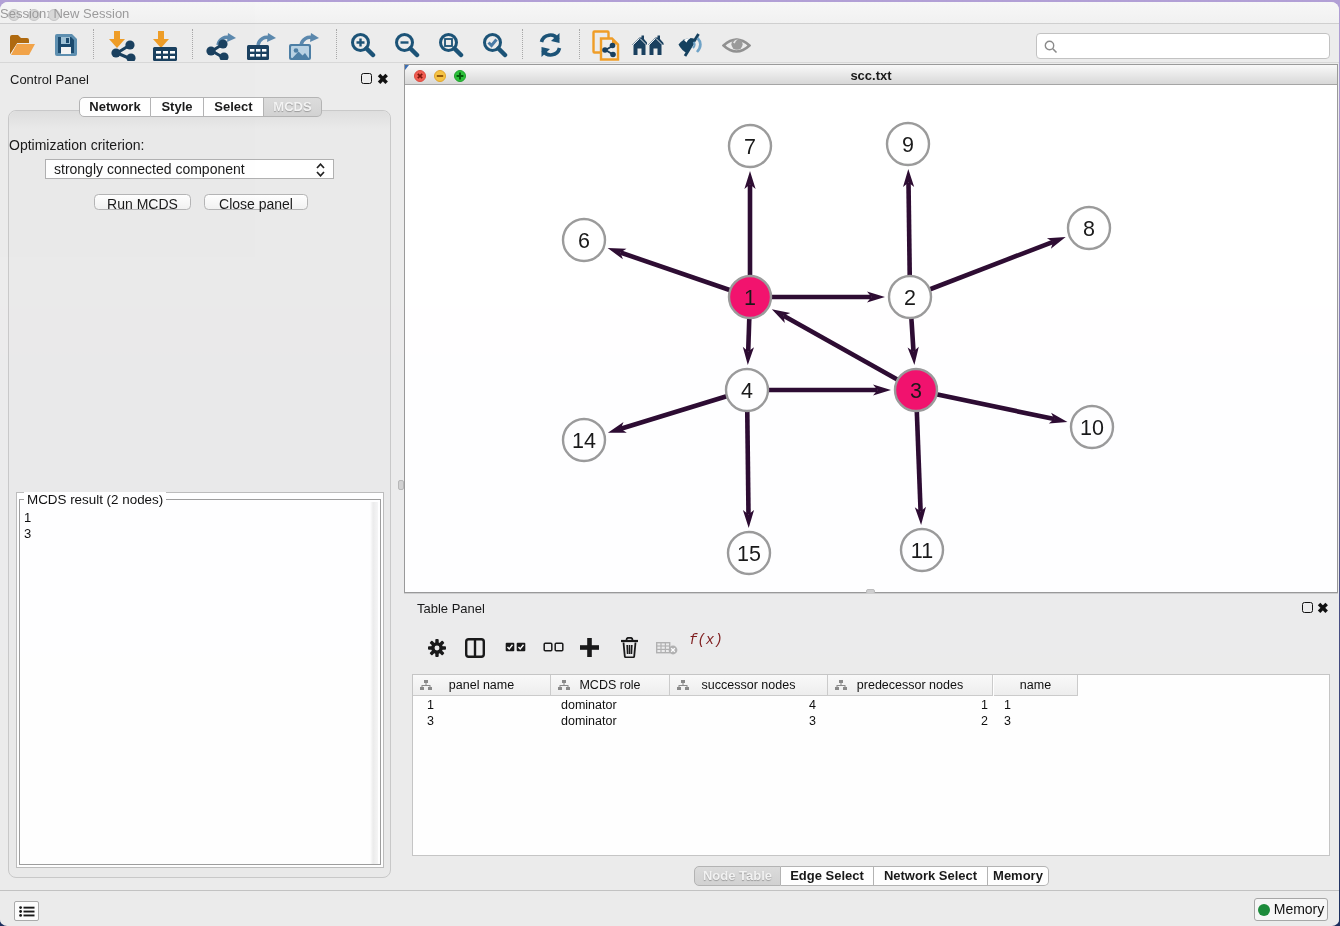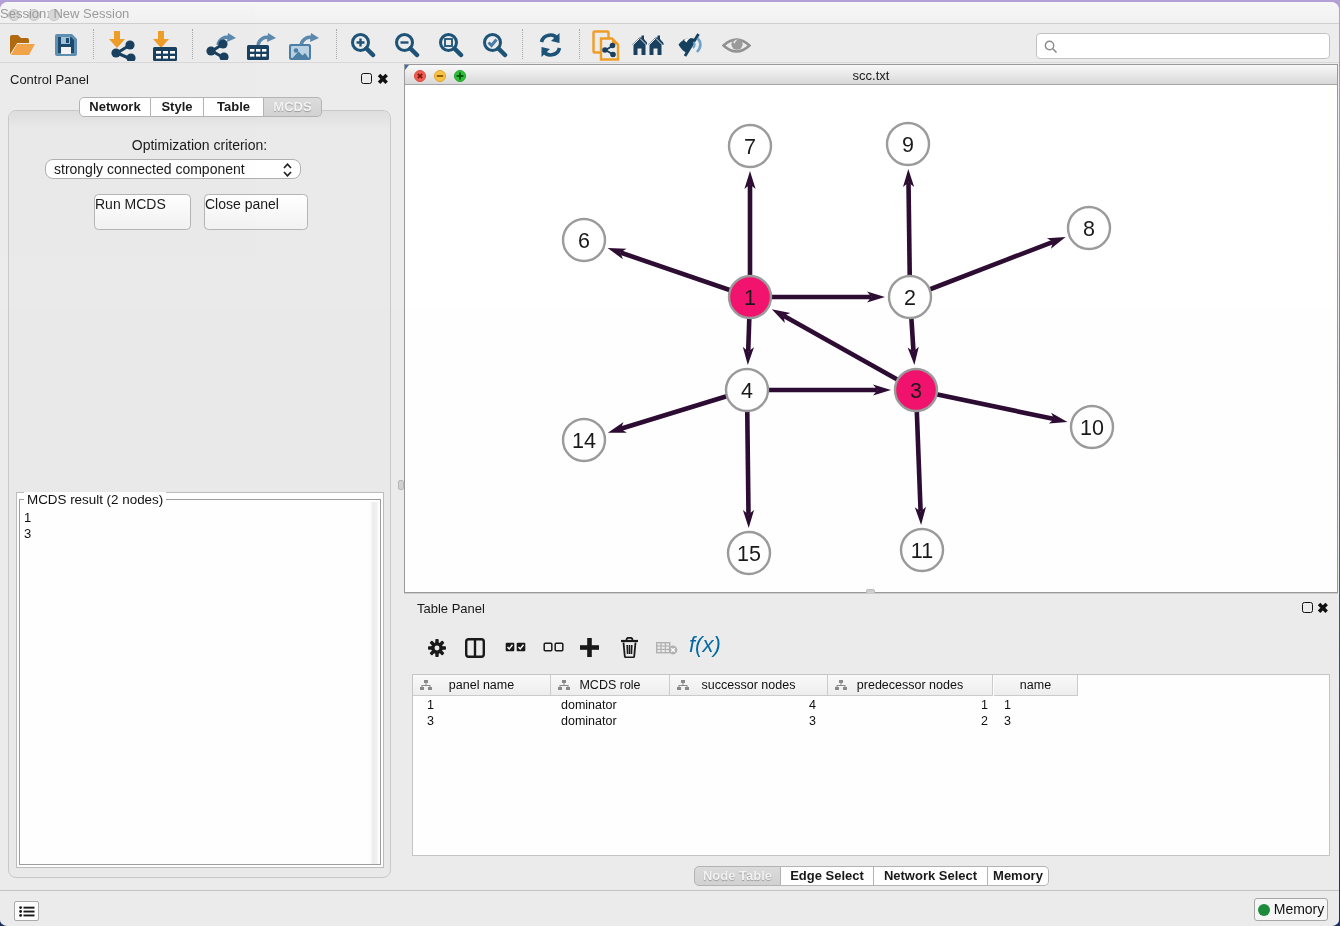--- a/index.html
+++ b/index.html
@@ -17,32 +17,32 @@
 .cp-title{position:absolute;left:10px;top:70px;font-size:13px;color:#1a1a1a}
 .wicon-sq{position:absolute;width:11px;height:11px;border:1.6px solid #111;border-radius:2.5px;background:transparent}
 .wicon-x{position:absolute;font-size:14px;font-weight:bold;color:#111;line-height:12px}
 .tabs{position:absolute;display:flex;z-index:5}
 .tab{height:20px;border:1px solid #b4b4b4;border-left:none;background:#fff;color:#1a1a1a;font-size:13px;font-weight:600;text-align:center;line-height:18px}
 .tab.first{border-left:1px solid #b4b4b4;border-radius:5px 0 0 5px}
 .tab.last{border-radius:0 5px 5px 0}
 .tab.sel{background:linear-gradient(#dcdcdc,#d2d2d2);color:#f3f3f3;text-shadow:0 1px 1px #9a9a9a}
 .mcds-panel{position:absolute;left:8px;top:108px;width:383px;height:768px;background:#eaeaea;border:1px solid #c9c9c9;border-radius:8px}
 .mcds-panel .topshade{position:absolute;left:0;top:0;width:100%;height:18px;background:linear-gradient(#dedede,#eaeaea);border-radius:8px 8px 0 0}
-.optlabel{position:absolute;left:0;top:26px;width:100%;text-align:center;font-size:14px;color:#1a1a1a}
-.combo{position:absolute;left:36px;top:48px;width:256px;height:20px;background:#fff;border:1px solid #b1b1b1;border-radius:8px;font-size:14px;color:#1a1a1a;line-height:18px;padding-left:8px}
-.btn{position:absolute;height:36px;background:linear-gradient(#ffffff,#f2f2f2);border:1px solid #b5b5b5;border-radius:4.5px;font-size:14px;color:#1a1a1a;text-align:left;line-height:18px}
+.optlabel{position:absolute;left:0;top:26px;width:100%;font-size:14px;color:#1a1a1a}
+.combo{position:absolute;left:36px;top:48px;width:289px;height:20px;background:#fff;border:1px solid #b1b1b1;border-radius:0;font-size:14px;color:#1a1a1a;line-height:18px;padding-left:8px}
+.btn{position:absolute;height:16px;background:linear-gradient(#ffffff,#f2f2f2);border:1px solid #b5b5b5;border-radius:4.5px;font-size:14px;color:#1a1a1a;text-align:center;line-height:18px}
 .resultbox{position:absolute;left:16px;top:490px;width:368px;height:376px;background:#fff;border:1px solid #bdbdbd}
 .fieldset{position:absolute;left:2px;top:6px;width:362px;height:366px;border:1px solid #9e9e9e}
 .fieldlegend{position:absolute;left:4px;top:-8px;background:#fff;padding:0 3px;font-size:13.4px;color:#111}
 .scrollstrip{position:absolute;right:2px;top:2px;width:8px;height:362px;background:linear-gradient(90deg,#ffffff,#ececec 40%,#f6f6f6)}
 .divider-handle{position:absolute;left:398px;top:478px;width:6px;height:10px;background:#d2d2d2;border:1px solid #b8b8b8;border-radius:2px}
 
 .netwin{position:absolute;left:404px;top:62px;width:934px;height:529px;border:1px solid #9a9a9a;background:#fff}
 .net-titlebar{position:absolute;left:0;top:0;width:100%;height:20px;background:linear-gradient(#f9f9f9,#d8d8d8);border-bottom:1px solid #a5a5a5}
-.net-title{position:absolute;top:3px;width:100%;text-align:center;font-size:13px;font-weight:400;color:#1a1a1a}
+.net-title{position:absolute;top:3px;width:100%;text-align:center;font-size:13px;font-weight:700;color:#1a1a1a}
 .mac{position:absolute;top:4.5px;width:12px;height:12px;border-radius:50%}
 .mac svg{position:absolute;left:0;top:0}
 .canvas{position:absolute;left:0;top:20px;width:932px;height:507px;background:#fff;overflow:hidden}
 .hsplit-handle{position:absolute;left:866px;top:587px;width:9px;height:5px;background:#cfcfcf;border:1px solid #bdbdbd;border-radius:2px}
 
 .tablepanel{position:absolute;left:404px;top:591px;width:934px;height:297px;background:#ececec;border-top:1px solid #cfcfcf}
 .tp-title{position:absolute;left:13px;top:7px;font-size:13px;color:#1a1a1a}
 .tp-toolbar{position:absolute;left:0px;top:36px;width:100%;height:34px}
 .tbl{position:absolute;left:8px;top:80px;width:918px;height:182px;background:#fff;border:1px solid #c6c6c6}
 .tbl-header{position:absolute;left:0;top:0;height:21px;line-height:20px;background:linear-gradient(rgba(250,250,250,0.99),rgba(238,238,238,0.99));border-right:1px solid #cccccc;border-bottom:1px solid #cccccc;font-size:12.5px;color:#111;text-align:center}
@@ -200,21 +200,21 @@
       </svg>
     </div>
   </div>
 
   <div class="cp-title">Control Panel</div>
   <div class="wicon-sq" style="left:361px;top:71px"></div>
   <div class="wicon-x" style="left:377px;top:71px">✖</div>
   <div class="tabs" style="left:79px;top:95px">
     <div class="tab first" style="width:72px">Network</div>
     <div class="tab" style="width:53px">Style</div>
-    <div class="tab" style="width:60px">Table</div>
+    <div class="tab" style="width:60px">Select</div>
     <div class="tab last sel" style="width:58px">MCDS</div>
   </div>
   <div class="mcds-panel">
     <div class="topshade"></div>
     <div class="optlabel">Optimization criterion:</div>
     <div class="combo">strongly connected component
       <svg width="11" height="14" style="position:absolute;right:7px;top:2.5px" viewBox="0 0 11 14">
         <path d="M2 5 L5.5 1.2 L9 5" fill="none" stroke="#222" stroke-width="1.7"></path>
           <path d="M2 9 L5.5 12.8 L9 9" fill="none" stroke="#222" stroke-width="1.7"></path>
       </svg>
@@ -361,21 +361,21 @@
       </svg>
       <svg style="position:absolute;left:252px;top:11px" width="22" height="14" viewBox="0 0 22 14">
         <rect x="0.7" y="1.7" width="13" height="10" fill="none" stroke="#b2b2b2" stroke-width="1.4"></rect>
         <line x1="0.7" y1="5" x2="13.7" y2="5" stroke="#b2b2b2" stroke-width="1.2"></line>
         <line x1="0.7" y1="8.4" x2="13.7" y2="8.4" stroke="#b2b2b2" stroke-width="1.2"></line>
         <line x1="5" y1="1.7" x2="5" y2="11.7" stroke="#b2b2b2" stroke-width="1.2"></line>
         <line x1="9.4" y1="1.7" x2="9.4" y2="11.7" stroke="#b2b2b2" stroke-width="1.2"></line>
         <circle cx="17" cy="9" r="4.4" fill="#b2b2b2"></circle>
         <path d="M15.2 7.2 L18.8 10.8 M18.8 7.2 L15.2 10.8" stroke="#fff" stroke-width="1.3"></path>
       </svg>
-      <div style="position:absolute;left:285px;top:2px;font-family:Liberation Sans, sans-serif;font-style:italic;font-size:22px;color:#0369a1">f(x)</div>
+      <div style="position:absolute;left:285px;top:2px;font-family:Liberation Mono, monospace;font-style:italic;font-size:14px;color:#7f1d1d">f(x)</div>
     </div>
     <div class="tbl" id="tbl">
       <div class="tbl-header" style="left:0;width:138px">panel name</div>
       <div class="tbl-header" style="left:138px;width:119px">MCDS role</div>
       <div class="tbl-header" style="left:257px;width:158px">successor nodes</div>
       <div class="tbl-header" style="left:415px;width:165px">predecessor nodes</div>
       <div class="tbl-header" style="left:581px;width:84px">name</div>
       <svg class="hicon" style="position:absolute;left:7px;top:5px" width="12" height="11" viewBox="0 0 12 11">
           <g fill="#8a8a8a">
             <rect x="4" y="0" width="4" height="3"></rect>

